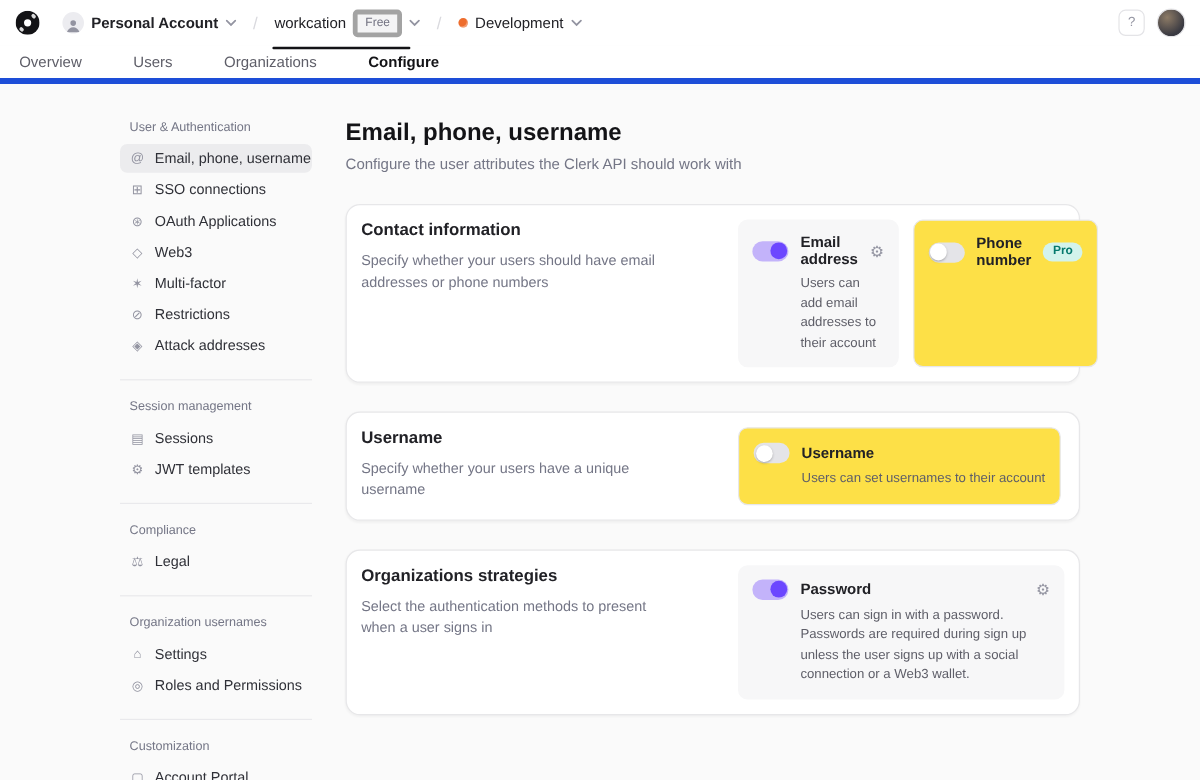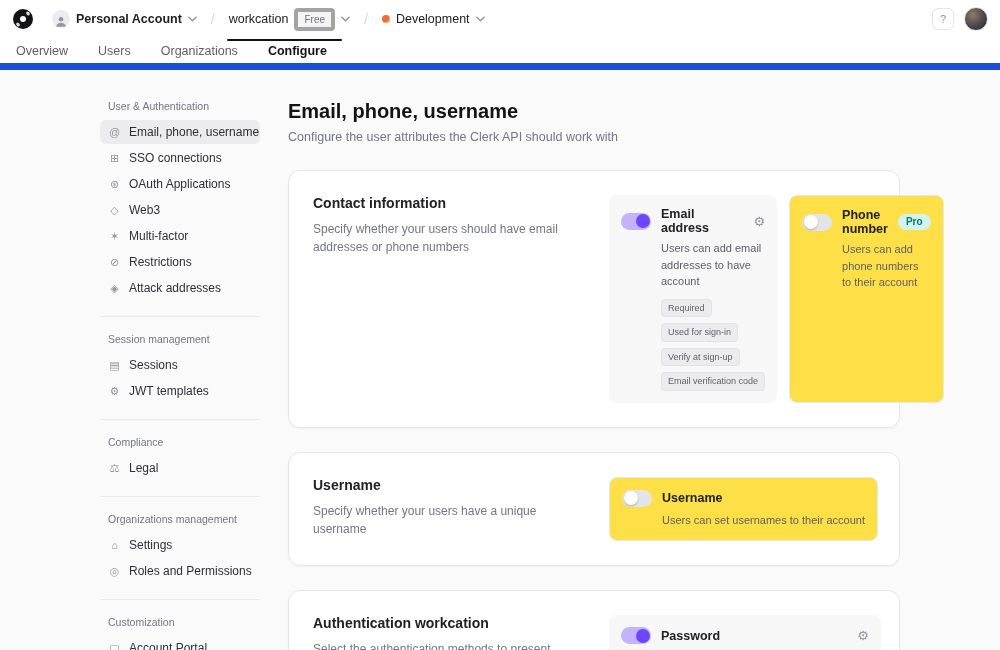--- a/index.html
+++ b/index.html
@@ -35,22 +35,22 @@
     color:#9394a1; font-size:11px; display:flex; align-items:center; justify-content:center;
   }
   .user-avatar {
     width:24px; height:24px; border-radius:50%;
     background:radial-gradient(circle at 35% 30%, #8d7b66, #3a3a42 70%);
     border:1px solid #e4e4e7;
   }
 
   
   .tabbar {
-    height:32px; background:#fff; border-bottom:7px solid #1d4ed8;
-    display:flex; align-items:center; gap:26px; padding:0 14px;
+    height:32px; background:#fff; border-bottom:5px solid #1d4ed8;
+    display:flex; align-items:center; gap:39px; padding:0 14px;
   }
   .tab { font-size:12.5px; color:#5e5e68; padding:6px 2px; }
   .tab.active { color:#131316; font-weight:700; }
 
   
   .content { display:flex; gap:28px; padding:30px 100px 0 100px; align-items:flex-start; }
 
   
   .sidebar { width:160px; flex-shrink:0; }
   .side-title { font-size:10.5px; color:#747686; margin:0 0 8px 8px; }
@@ -64,21 +64,21 @@
   .si-label { font-size:12px; white-space:nowrap; }
 
   
   main { flex:1; min-width:0; padding-bottom:40px; }
   .page-title { font-size:20px; font-weight:700; color:#131316; }
   .page-subtitle { font-size:12.5px; color:#747686; margin-top:7px; }
 
   .card {
     background:#fff; border:1px solid #e7e7e9; border-radius:12px;
     box-shadow:0 1px 2px rgba(0,0,0,.04);
-    padding:24px; margin-top:24px; display:flex; justify-content:space-between; gap:30px;
+    padding:12px; margin-top:24px; display:flex; justify-content:space-between; gap:30px;
   }
   .card:first-of-type { margin-top:26px; }
   .card-left { width:266px; flex-shrink:0; }
   .card-title { font-size:14px; font-weight:700; color:#212126; }
   .card-desc { font-size:12px; color:#747686; margin-top:9px; line-height:1.5; }
 
   .card-right { width:272px; flex-shrink:0; display:flex; flex-direction:row; gap:12px; }
   .panel { border-radius:8px; padding:12px; }
   .panel.gray { background:#f7f7f8; }
   .panel.white { background:#fde047; border:1px solid #e7e7e9; }
@@ -216,21 +216,21 @@
     <hr class="side-sep" data-interactable="false">
 
     <div class="side-title" data-interactable="false">Compliance</div>
     <div class="side-item" data-interactable="true">
       <span class="si-icon" data-interactable="false">⚖</span>
       <span class="si-label" data-interactable="false">Legal</span>
     </div>
 
     <hr class="side-sep" data-interactable="false">
 
-    <div class="side-title" data-interactable="false">Organizations management</div>
+    <div class="side-title" data-interactable="false">Organization usernames</div>
     <div class="side-item" data-interactable="true">
       <span class="si-icon" data-interactable="false">⌂</span>
       <span class="si-label" data-interactable="false">Settings</span>
     </div>
     <div class="side-item" data-interactable="true">
       <span class="si-icon" data-interactable="false">◎</span>
       <span class="si-label" data-interactable="false">Roles and Permissions</span>
     </div>
 
     <hr class="side-sep" data-interactable="false">
@@ -252,35 +252,28 @@
         <h2 class="card-title" data-interactable="false">Contact information</h2>
         <p class="card-desc" data-interactable="false">Specify whether your users should have email addresses or phone numbers</p>
       </div>
       <div class="card-right">
         <div class="panel gray" data-interactable="false">
           <div class="panel-head">
             <span class="toggle on" data-interactable="true"></span>
             <span class="panel-title" data-interactable="false">Email address</span>
             <span class="gear" data-interactable="true">⚙</span>
           </div>
-          <p class="panel-desc" data-interactable="false">Users can add email addresses to have account</p>
-          <div class="badge-row" data-interactable="false">
-            <span class="badge" data-interactable="false">Required</span>
-            <span class="badge" data-interactable="false">Used for sign-in</span>
-            <span class="badge" data-interactable="false">Verify at sign-up</span>
-            <span class="badge" data-interactable="false">Email verification code</span>
-          </div>
+          <p class="panel-desc" data-interactable="false">Users can add email addresses to their account</p>
         </div>
         <div class="panel white" data-interactable="false">
           <div class="panel-head">
             <span class="toggle off" data-interactable="true"></span>
             <span class="panel-title" data-interactable="false">Phone number</span>
             <span class="pro-pill" data-interactable="false">Pro</span>
           </div>
-          <p class="panel-desc" data-interactable="false">Users can add phone numbers to their account</p>
         </div>
       </div>
     </section>
 
     <section class="card" data-interactable="false">
       <div class="card-left">
         <h2 class="card-title" data-interactable="false">Username</h2>
         <p class="card-desc" data-interactable="false">Specify whether your users have a unique username</p>
       </div>
       <div class="card-right">
@@ -289,21 +282,21 @@
             <span class="toggle off" data-interactable="true"></span>
             <span class="panel-title" data-interactable="false">Username</span>
           </div>
           <p class="panel-desc" data-interactable="false">Users can set usernames to their account</p>
         </div>
       </div>
     </section>
 
     <section class="card" data-interactable="false">
       <div class="card-left">
-        <h2 class="card-title" data-interactable="false">Authentication workcation</h2>
+        <h2 class="card-title" data-interactable="false">Organizations strategies</h2>
         <p class="card-desc" data-interactable="false">Select the authentication methods to present when a user signs in</p>
 
       </div>
       <div class="card-right">
         <div class="panel gray" data-interactable="false">
           <div class="panel-head">
             <span class="toggle on" data-interactable="true"></span>
             <span class="panel-title" data-interactable="false">Password</span>
             <span class="gear" data-interactable="true">⚙</span>
           </div>

